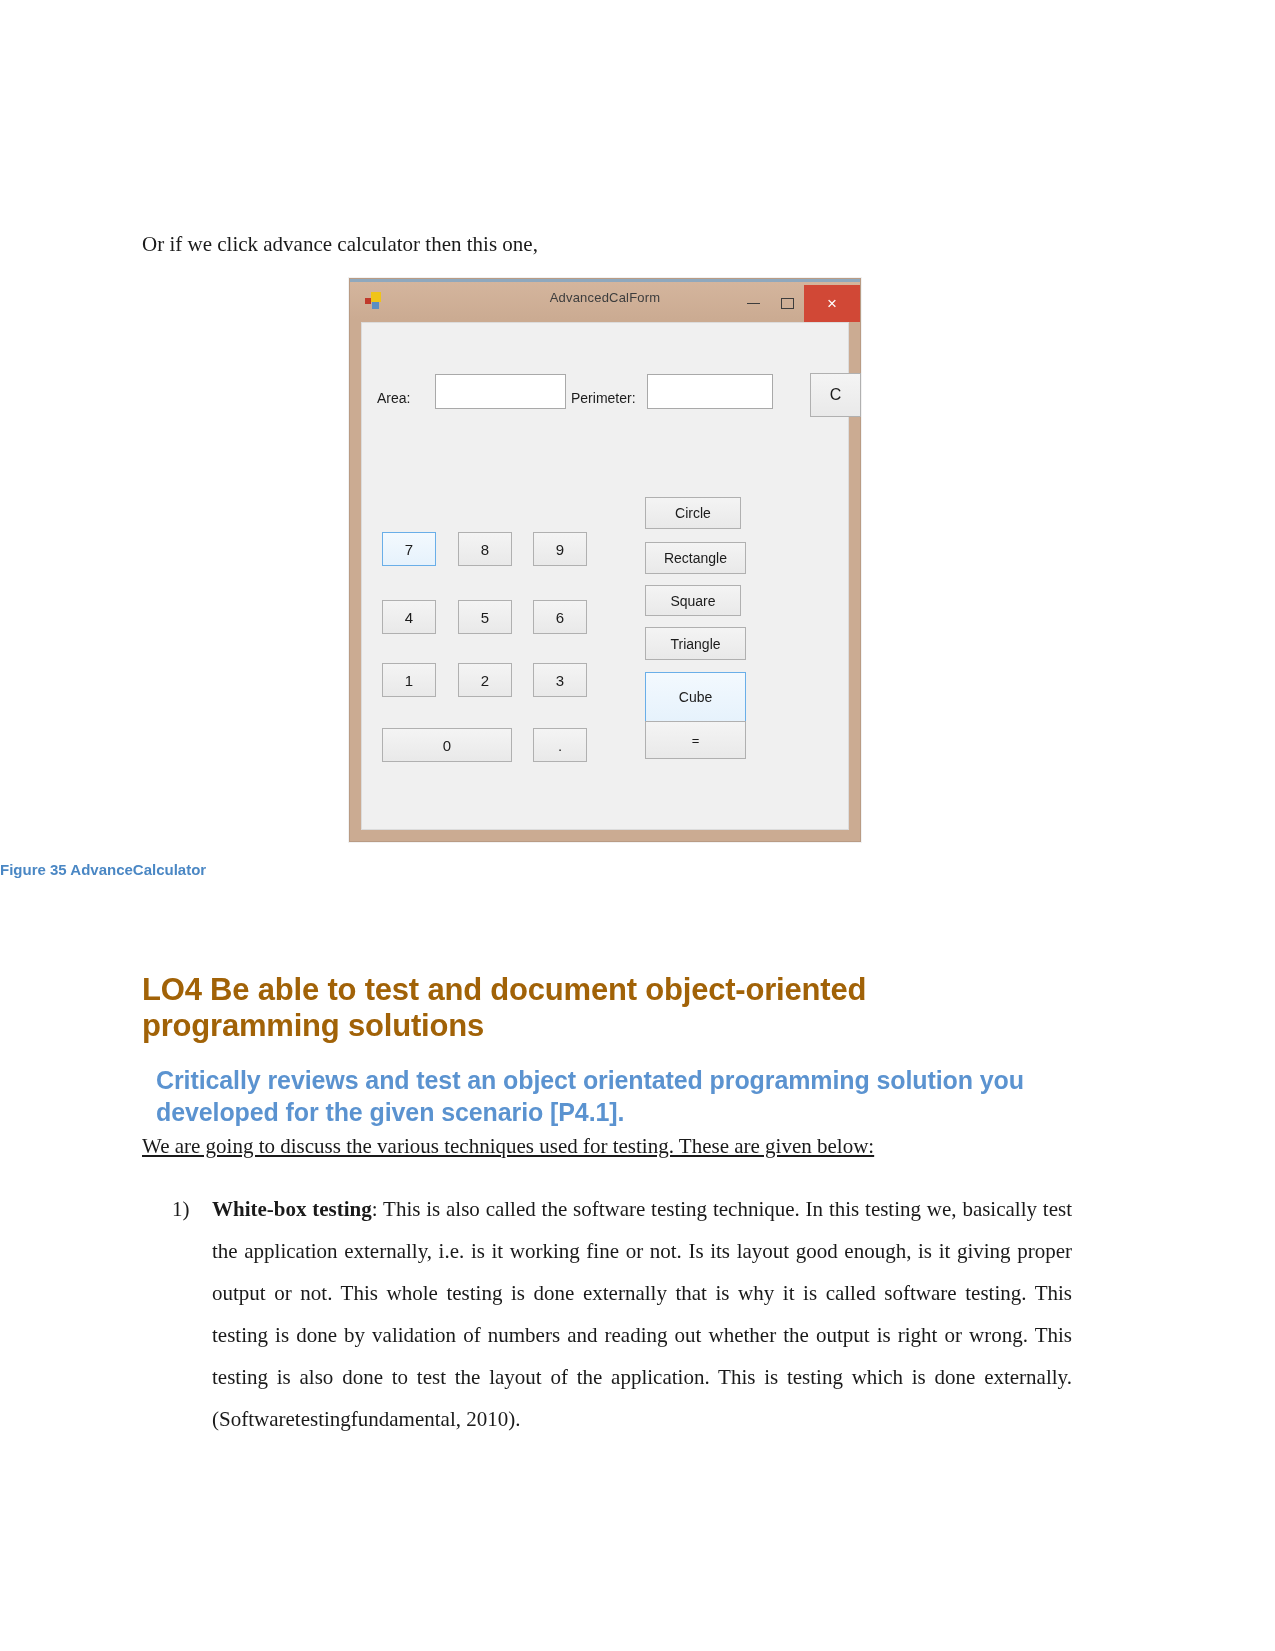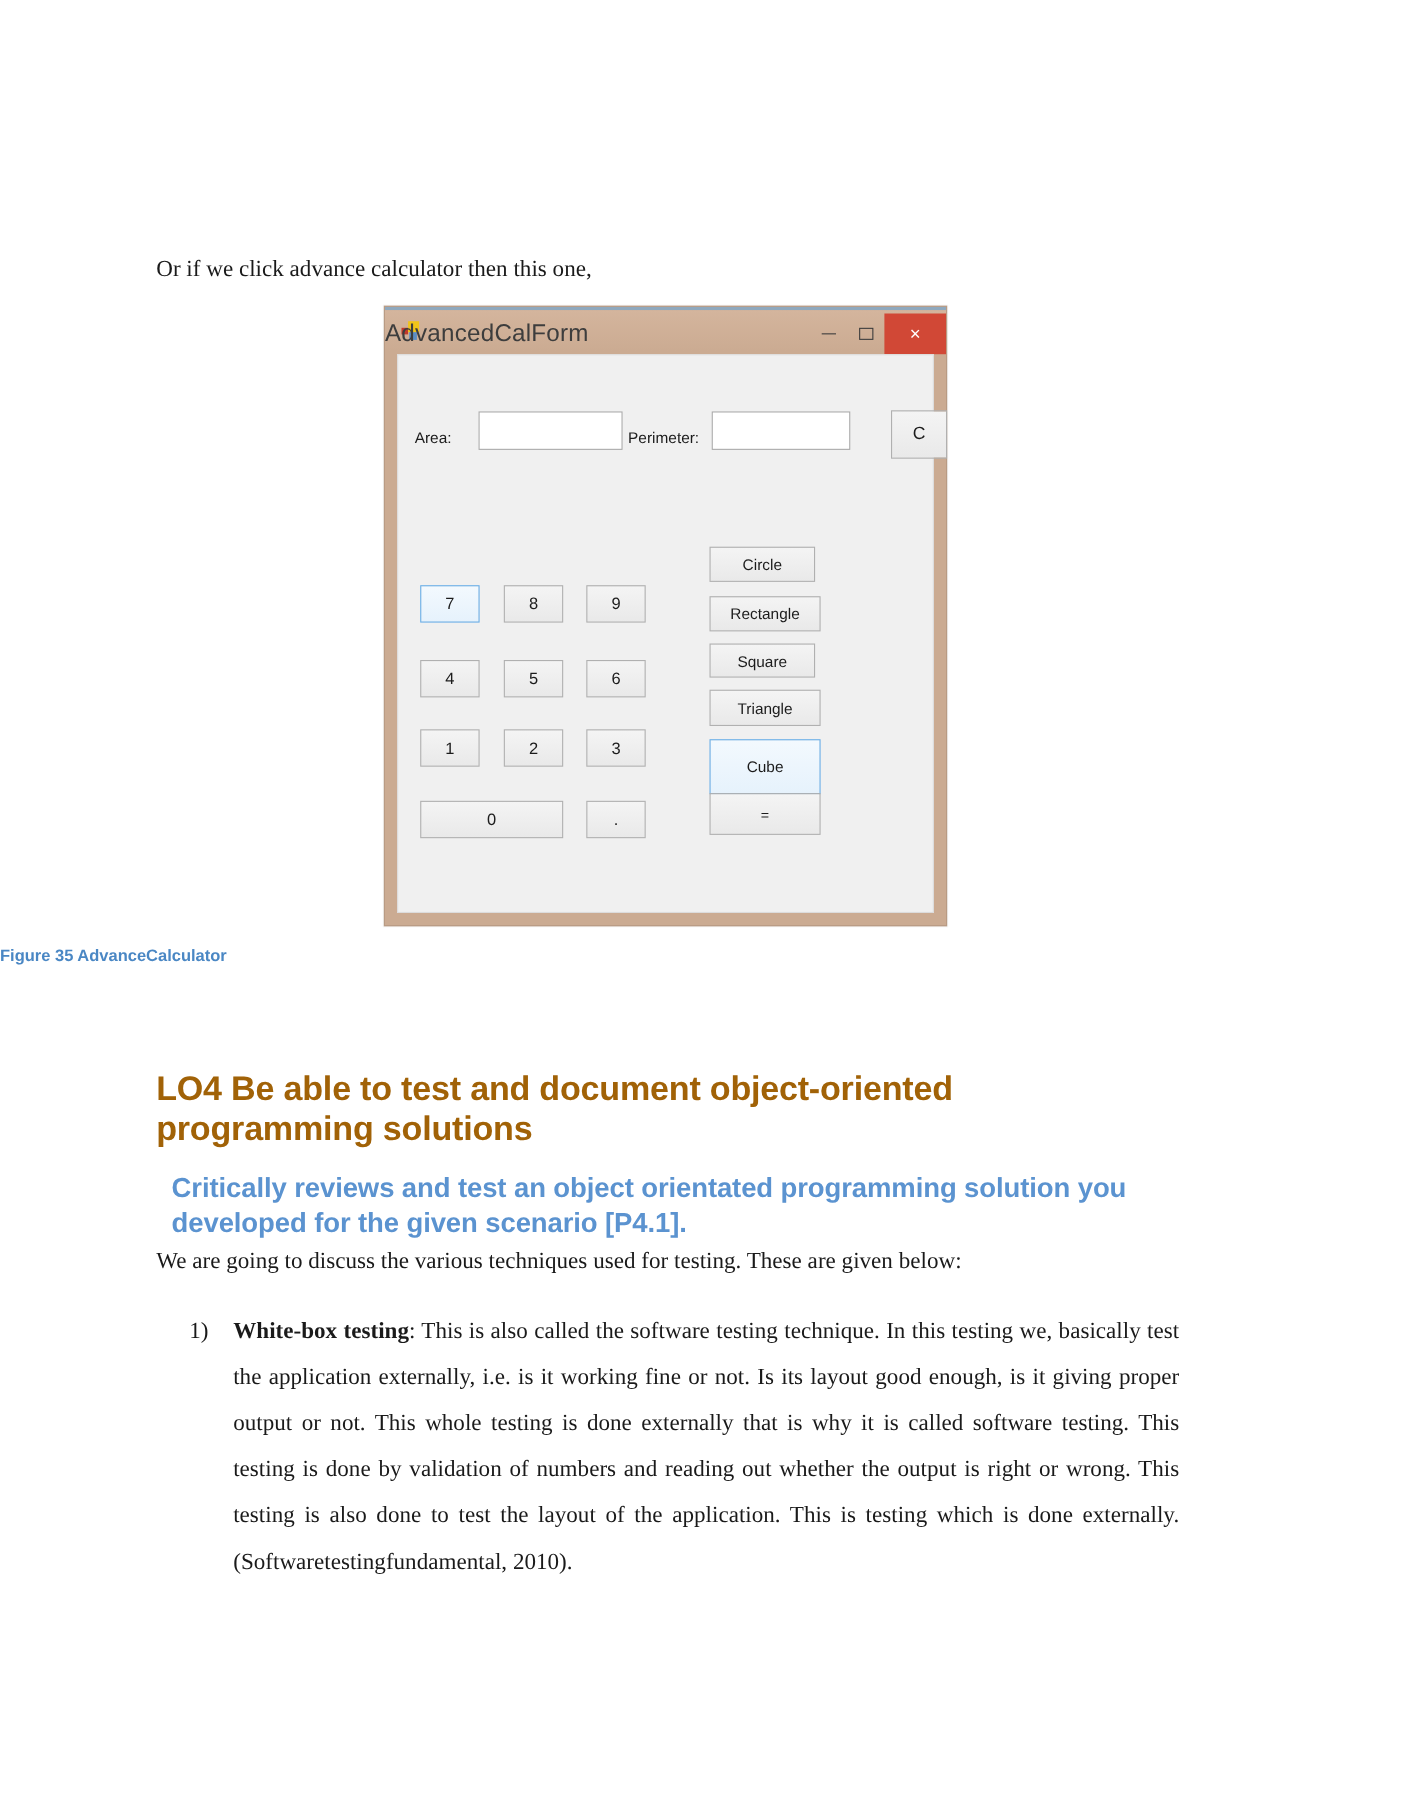--- a/index.html
+++ b/index.html
@@ -74,22 +74,23 @@
     width: 8px; height: 8px;
   }
   .app-icon .sq-red    { left: 0px;  top: 6px;  background: #c0392b; width:6px; height:6px;}
   .app-icon .sq-yellow { left: 6px;  top: 0px;  background: #f0c419; width:10px; height:10px;}
   .app-icon .sq-blue   { left: 7px;  top: 10px; background: #5b8ec4; width:7px; height:7px;}
 
   .win-title {
     position: absolute;
     left: 0; right: 0;
     top: 8px;
-    font-family: "Liberation Sans", sans-serif;
-    font-size: 22px;
+    text-align: center;
+    font-family: "Liberation Sans", sans-serif;
+    font-size: 13px;
     color: #3d3d3d;
     letter-spacing: 0.2px;
   }
   .win-btns {
     position: absolute;
     right: 0;
     top: 3px;
     height: 37px;
     display: flex;
     align-items: stretch;
@@ -237,20 +238,21 @@
 
   
   .body-intro {
     position: absolute;
     left: 142px;
     top: 1134px;
     width: 940px;
     font-family: "Liberation Serif", serif;
     font-size: 21px;
     color: #1a1a1a;
+    text-decoration: underline;
   }
 
   .list-block {
     position: absolute;
     left: 142px;
     top: 1188px;
     width: 930px;
   }
   .list-item {
     position: relative;

